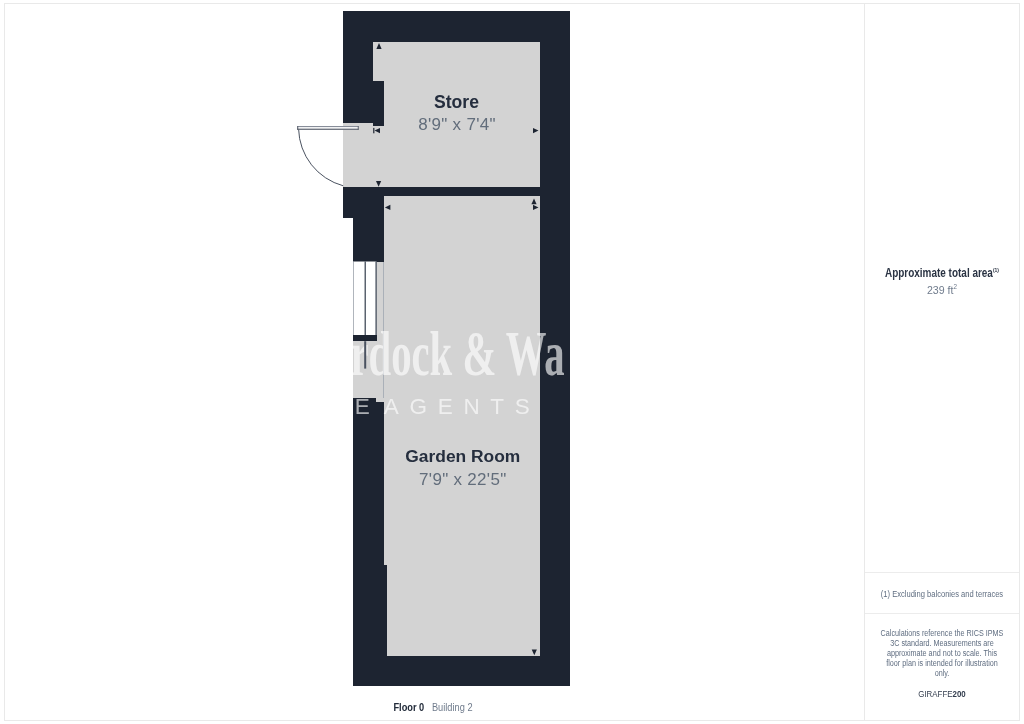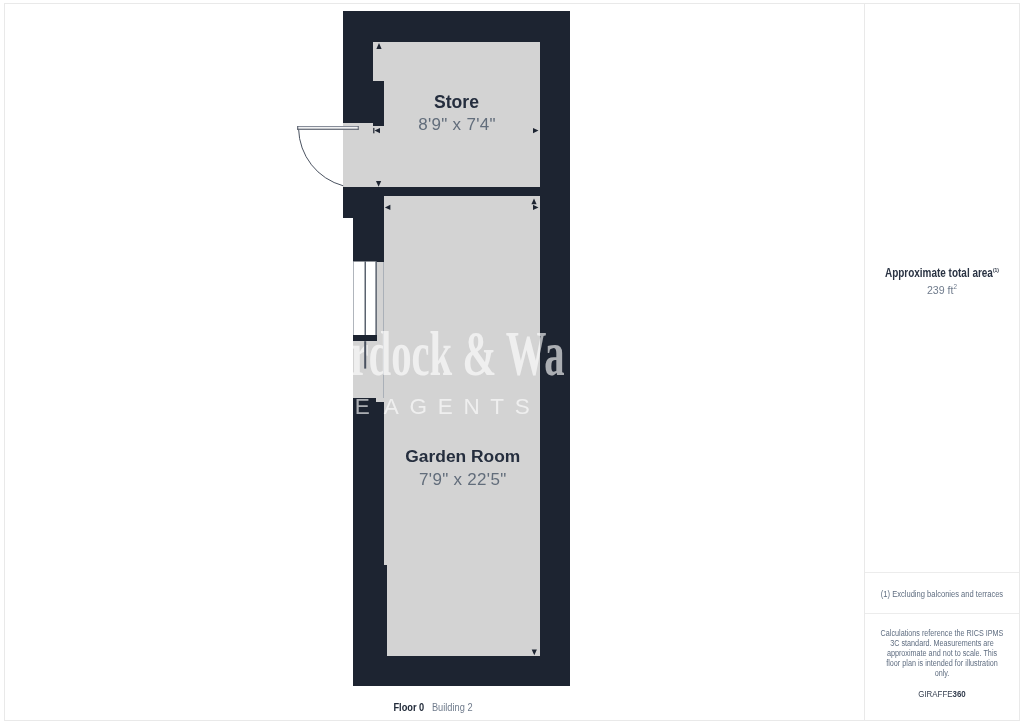--- a/index.html
+++ b/index.html
@@ -89,14 +89,14 @@
     <text x="462.8" y="484.8" font-size="17" letter-spacing="0.3" fill="#626d7b">7'9" x 22'5"</text>
   </g>
 </svg>
 
 <div class="panel h1" style="top:266.2px;">Approximate total area<sup>(1)</sup></div>
 <div class="panel val" style="top:283.4px;">239 ft<sup style="font-size:7px;">2</sup></div>
 <div class="hdiv" style="left:865px;top:571.5px;width:154px;"></div>
 <div class="hdiv" style="left:865px;top:613.1px;width:154px;"></div>
 <div class="panel note" style="top:589.3px;">(1) Excluding balconies and terraces</div>
 <div class="panel para" style="top:628.0px;">Calculations reference the RICS IPMS<br>3C standard. Measurements are<br>approximate and not to scale. This<br>floor plan is intended for illustration<br>only.</div>
-<div class="panel gir" style="top:688.8px;">GIRAFFE<b>360</b></div>
+<div class="panel gir" style="top:688.8px;">GIRAFFE<b>200</b></div>
 <div class="caption"><span class="f">Floor 0</span>&nbsp;&nbsp;&nbsp;<span class="b">Building 2</span></div>
 
 </body></html>

